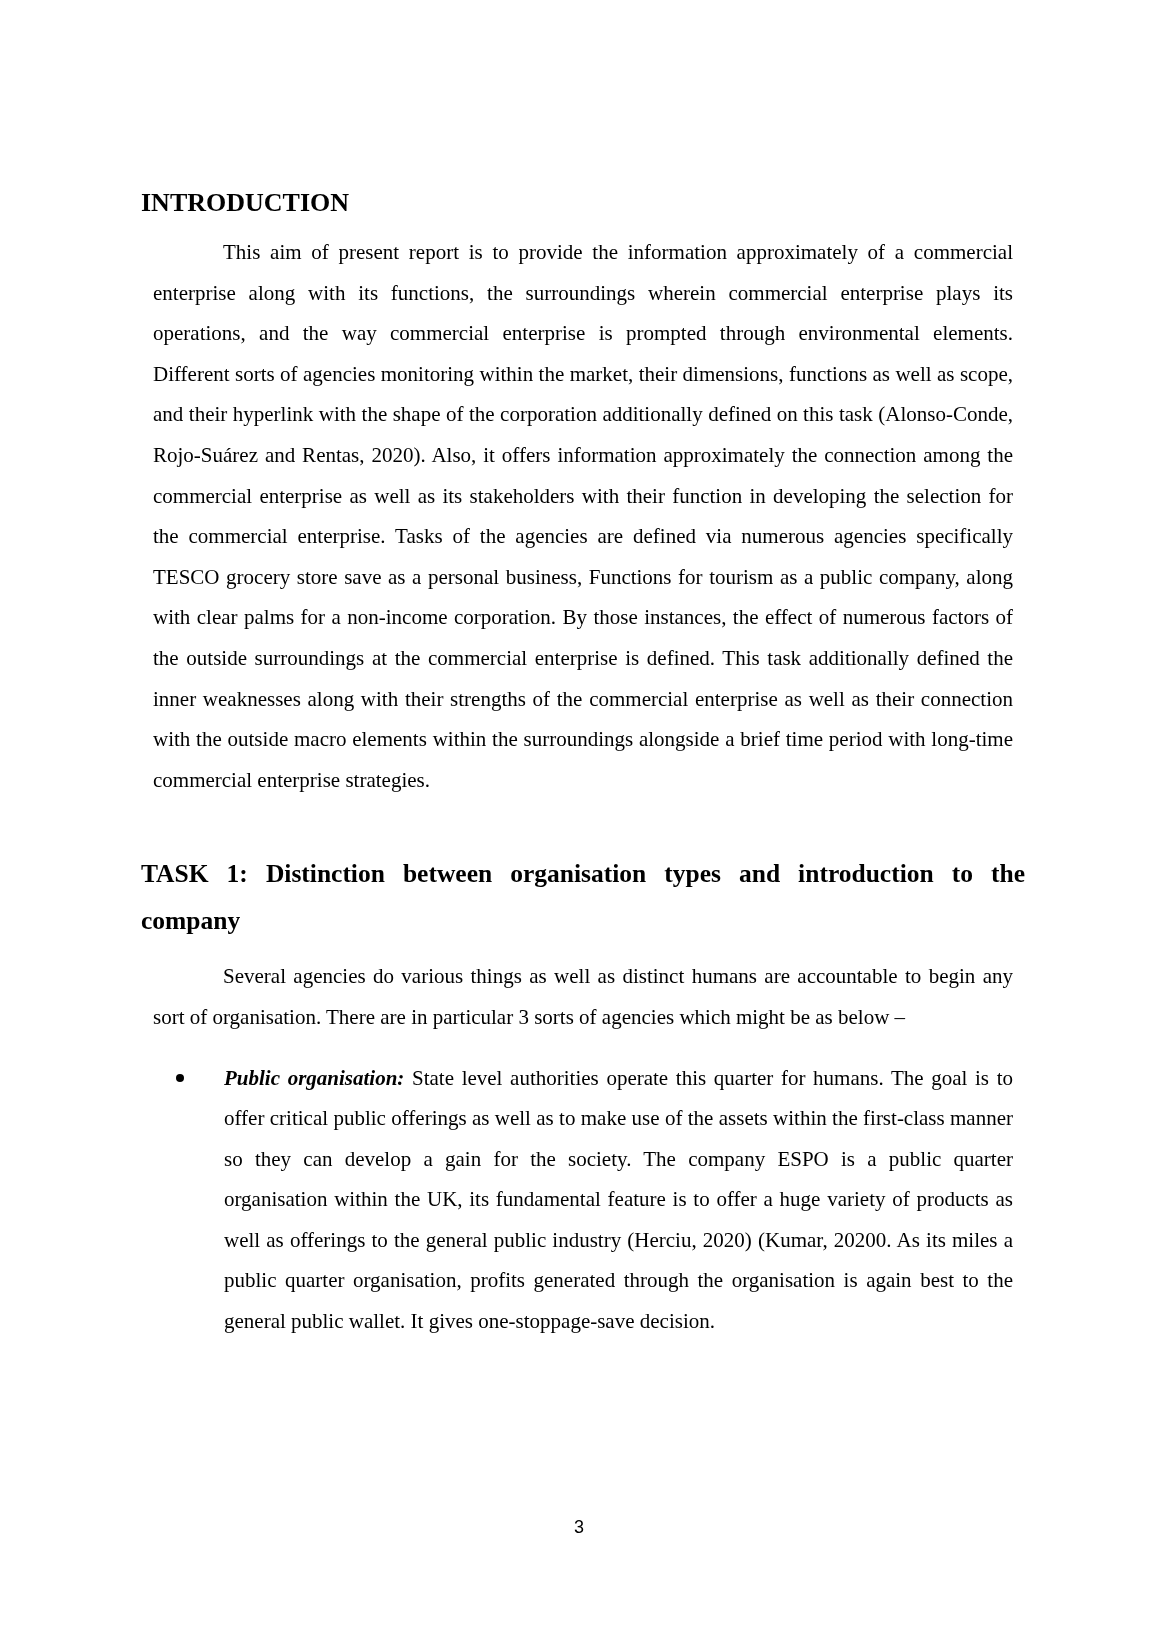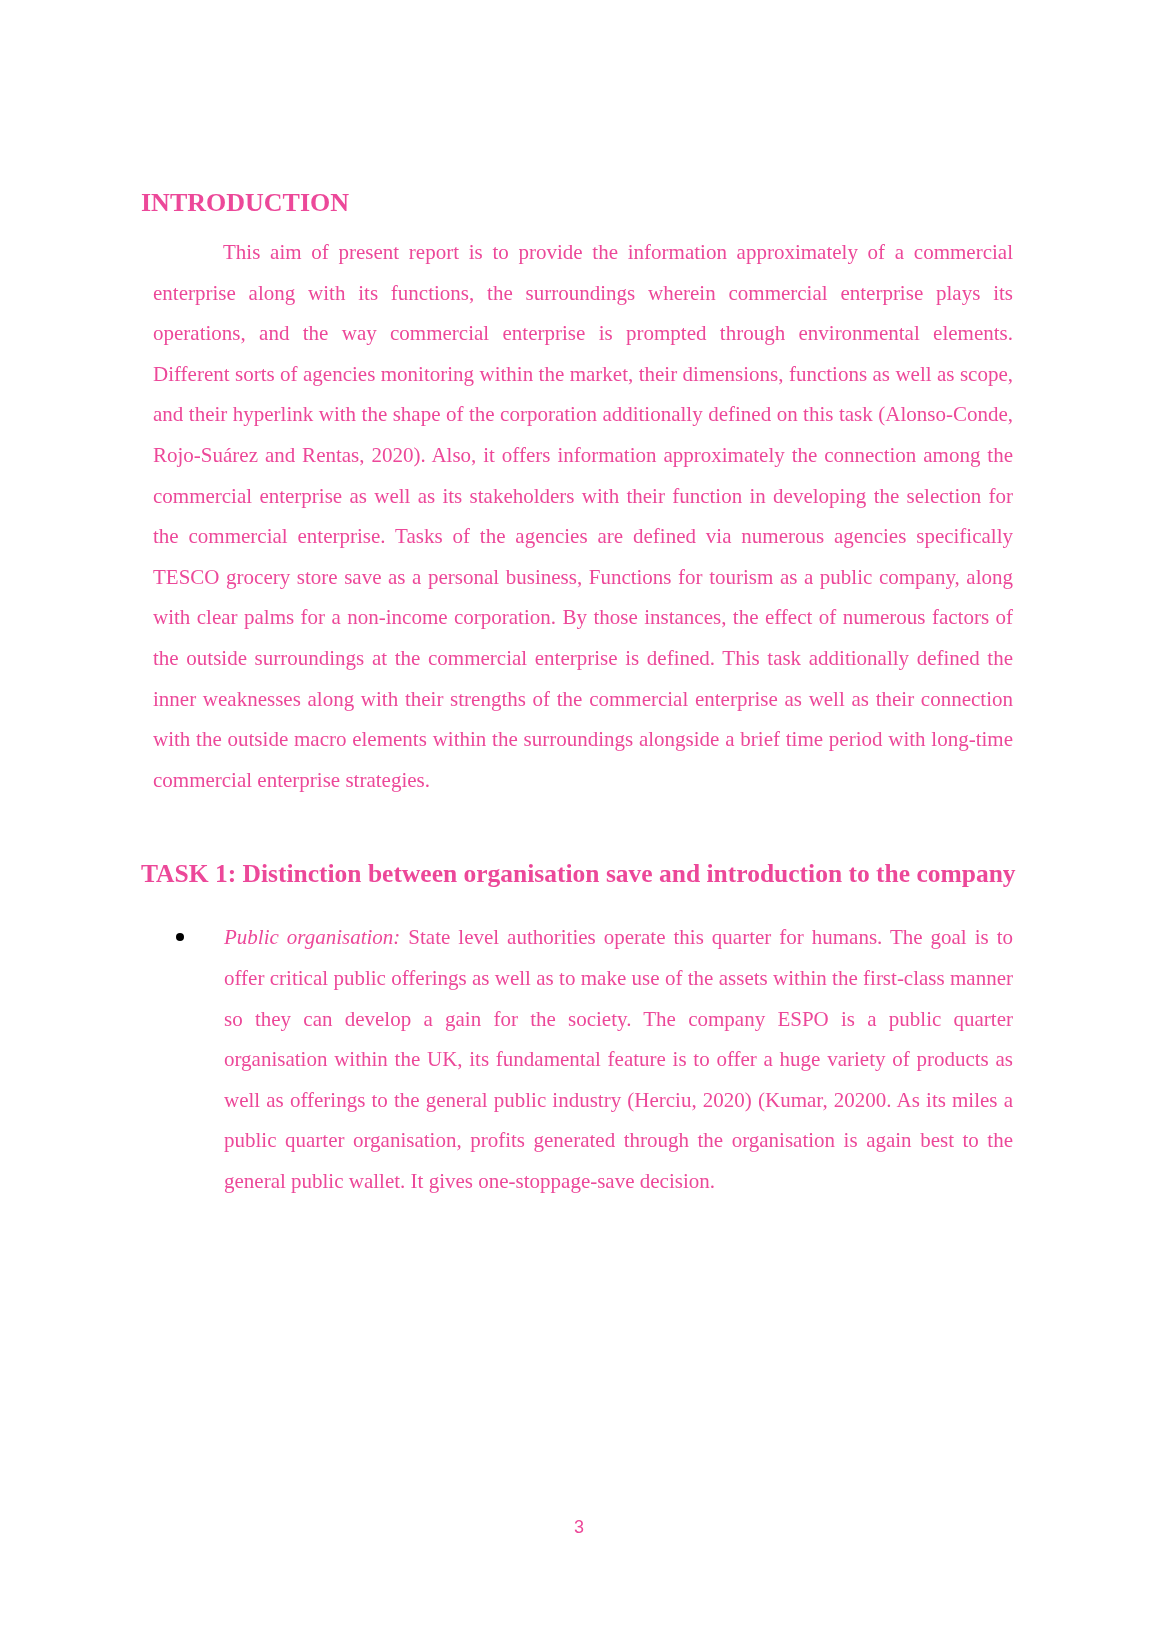--- a/index.html
+++ b/index.html
@@ -1,19 +1,19 @@
 <!DOCTYPE html>
 <html><head>
 <meta charset="utf-8">
 <style>
   html, body { margin: 0; padding: 0; background: #ffffff; }
   body { width: 1158px; height: 1638px; position: relative; overflow: hidden; }
   .page {
     position: absolute; left: 0; top: 0; width: 1158px; height: 1638px;
-    background: #ffffff; color: #ec4899;
+    background: #ffffff; color: #000000;
     font-family: "Liberation Serif", "DejaVu Serif", serif;
   }
   .content {
     position: absolute; left: 141px; top: 186px; width: 884px;
   }
   .h-intro {
     font-weight: bold; font-size: 26px; line-height: 34px; margin: 0;
   }
   p.body {
     font-size: 21px; line-height: 40.6px; margin: 12px; text-align: justify;
@@ -26,37 +26,38 @@
   .subhead {
     font-size: 21px; line-height: 40px; margin: 11px 0 0 0;
     text-decoration: underline; display: inline-block;
   }
   ul.bullets { list-style: none; margin: 20px 0 0 0; padding: 0; }
   ul.bullets li { position: relative; padding-left: 71px; }
   .bullet-dot {
     position: absolute; left: 35px; top: 16px; width: 8px; height: 8px;
     border-radius: 50%; background: #000;
   }
-  .bold-italic { font-weight: normal; font-style: italic; }
+  .bold-italic { font-weight: bold; font-style: italic; }
   .page-number {
     position: absolute; left: 0; width: 1158px; top: 1517px; text-align: center;
     font-family: "Liberation Sans", "DejaVu Sans", sans-serif; font-size: 18px;
   }
 </style>
 </head>
 <body>
 
 <div class="page">
   <div class="content">
 
     <h1 class="h-intro">INTRODUCTION</h1>
     <p class="body indent">This aim of present report is to provide the information approximately of a commercial enterprise along with its functions, the surroundings wherein commercial enterprise plays its operations, and the way commercial enterprise is prompted through environmental elements. Different sorts of agencies monitoring within the market, their dimensions, functions as well as scope, and their hyperlink with the shape of the corporation additionally defined on this task (Alonso-Conde, Rojo-Suárez and Rentas, 2020). Also, it offers information approximately the connection among the commercial enterprise as well as its stakeholders with their function in developing the selection for the commercial enterprise. Tasks of the agencies are defined via numerous agencies specifically TESCO grocery store save as a personal business, Functions for tourism as a public company, along with clear palms for a non-income corporation. By those instances, the effect of numerous factors of the outside surroundings at the commercial enterprise is defined. This task additionally defined the inner weaknesses along with their strengths of the commercial enterprise as well as their connection with the outside macro elements within the surroundings alongside a brief time period with long-time commercial enterprise strategies.</p>
 
-    <h2 class="h-task">TASK 1: Distinction between organisation save and introduction to the company</h2>
+    <h2 class="h-task">TASK 1: Distinction between organisation types and introduction to the company</h2>
 
+    <p class="body indent">Several agencies do various things as well as distinct humans are accountable to begin any sort of organisation. There are in particular 3 sorts of agencies which might be as below –</p>
 
     <ul class="bullets">
       <li>
         <span class="bullet-dot"></span>
         <p class="body"><span class="bold-italic">Public organisation:</span><span> State level authorities operate this quarter for humans. The goal is to offer critical public offerings as well as to make use of the assets within the first-class manner so they can develop a gain for the society. The company ESPO is a public quarter organisation within the UK, its fundamental feature is to offer a huge variety of products as well as offerings to the general public industry (Herciu, 2020) (Kumar, 20200. As its miles a public quarter organisation, profits generated through the organisation is again best to the general public wallet. It gives one-stoppage-save decision.</span></p>
       </li>
     </ul>
 
   </div>
 

